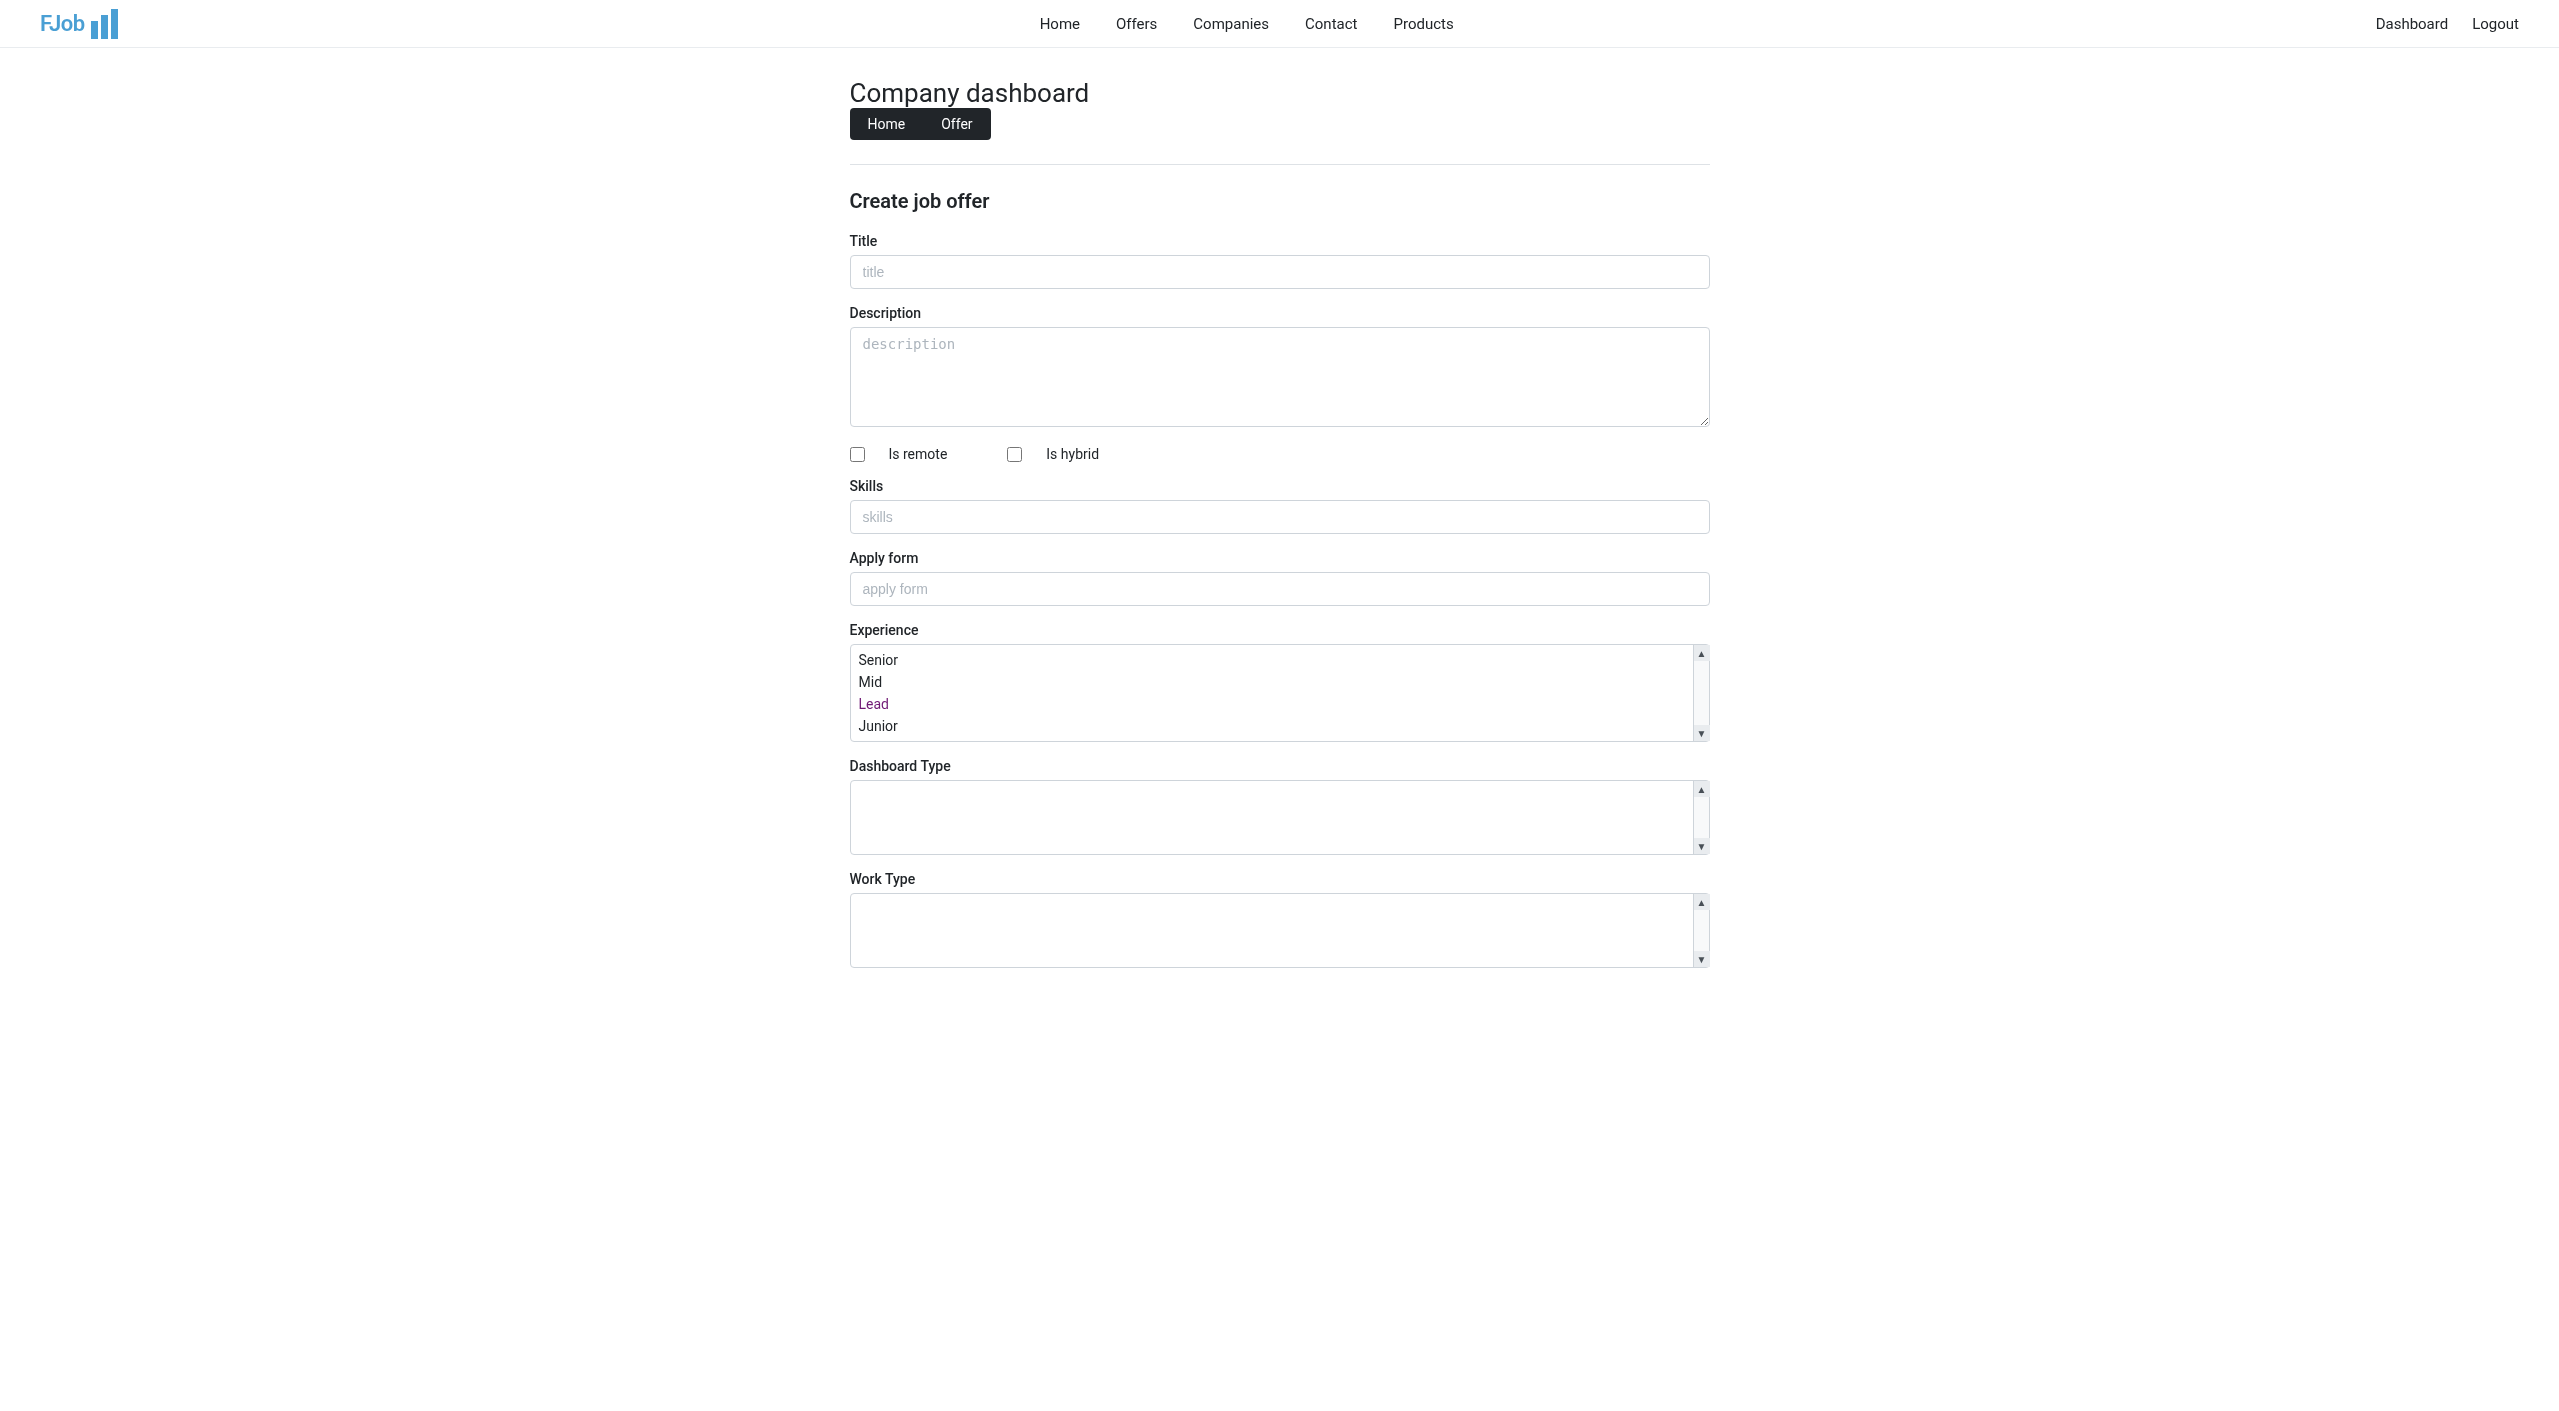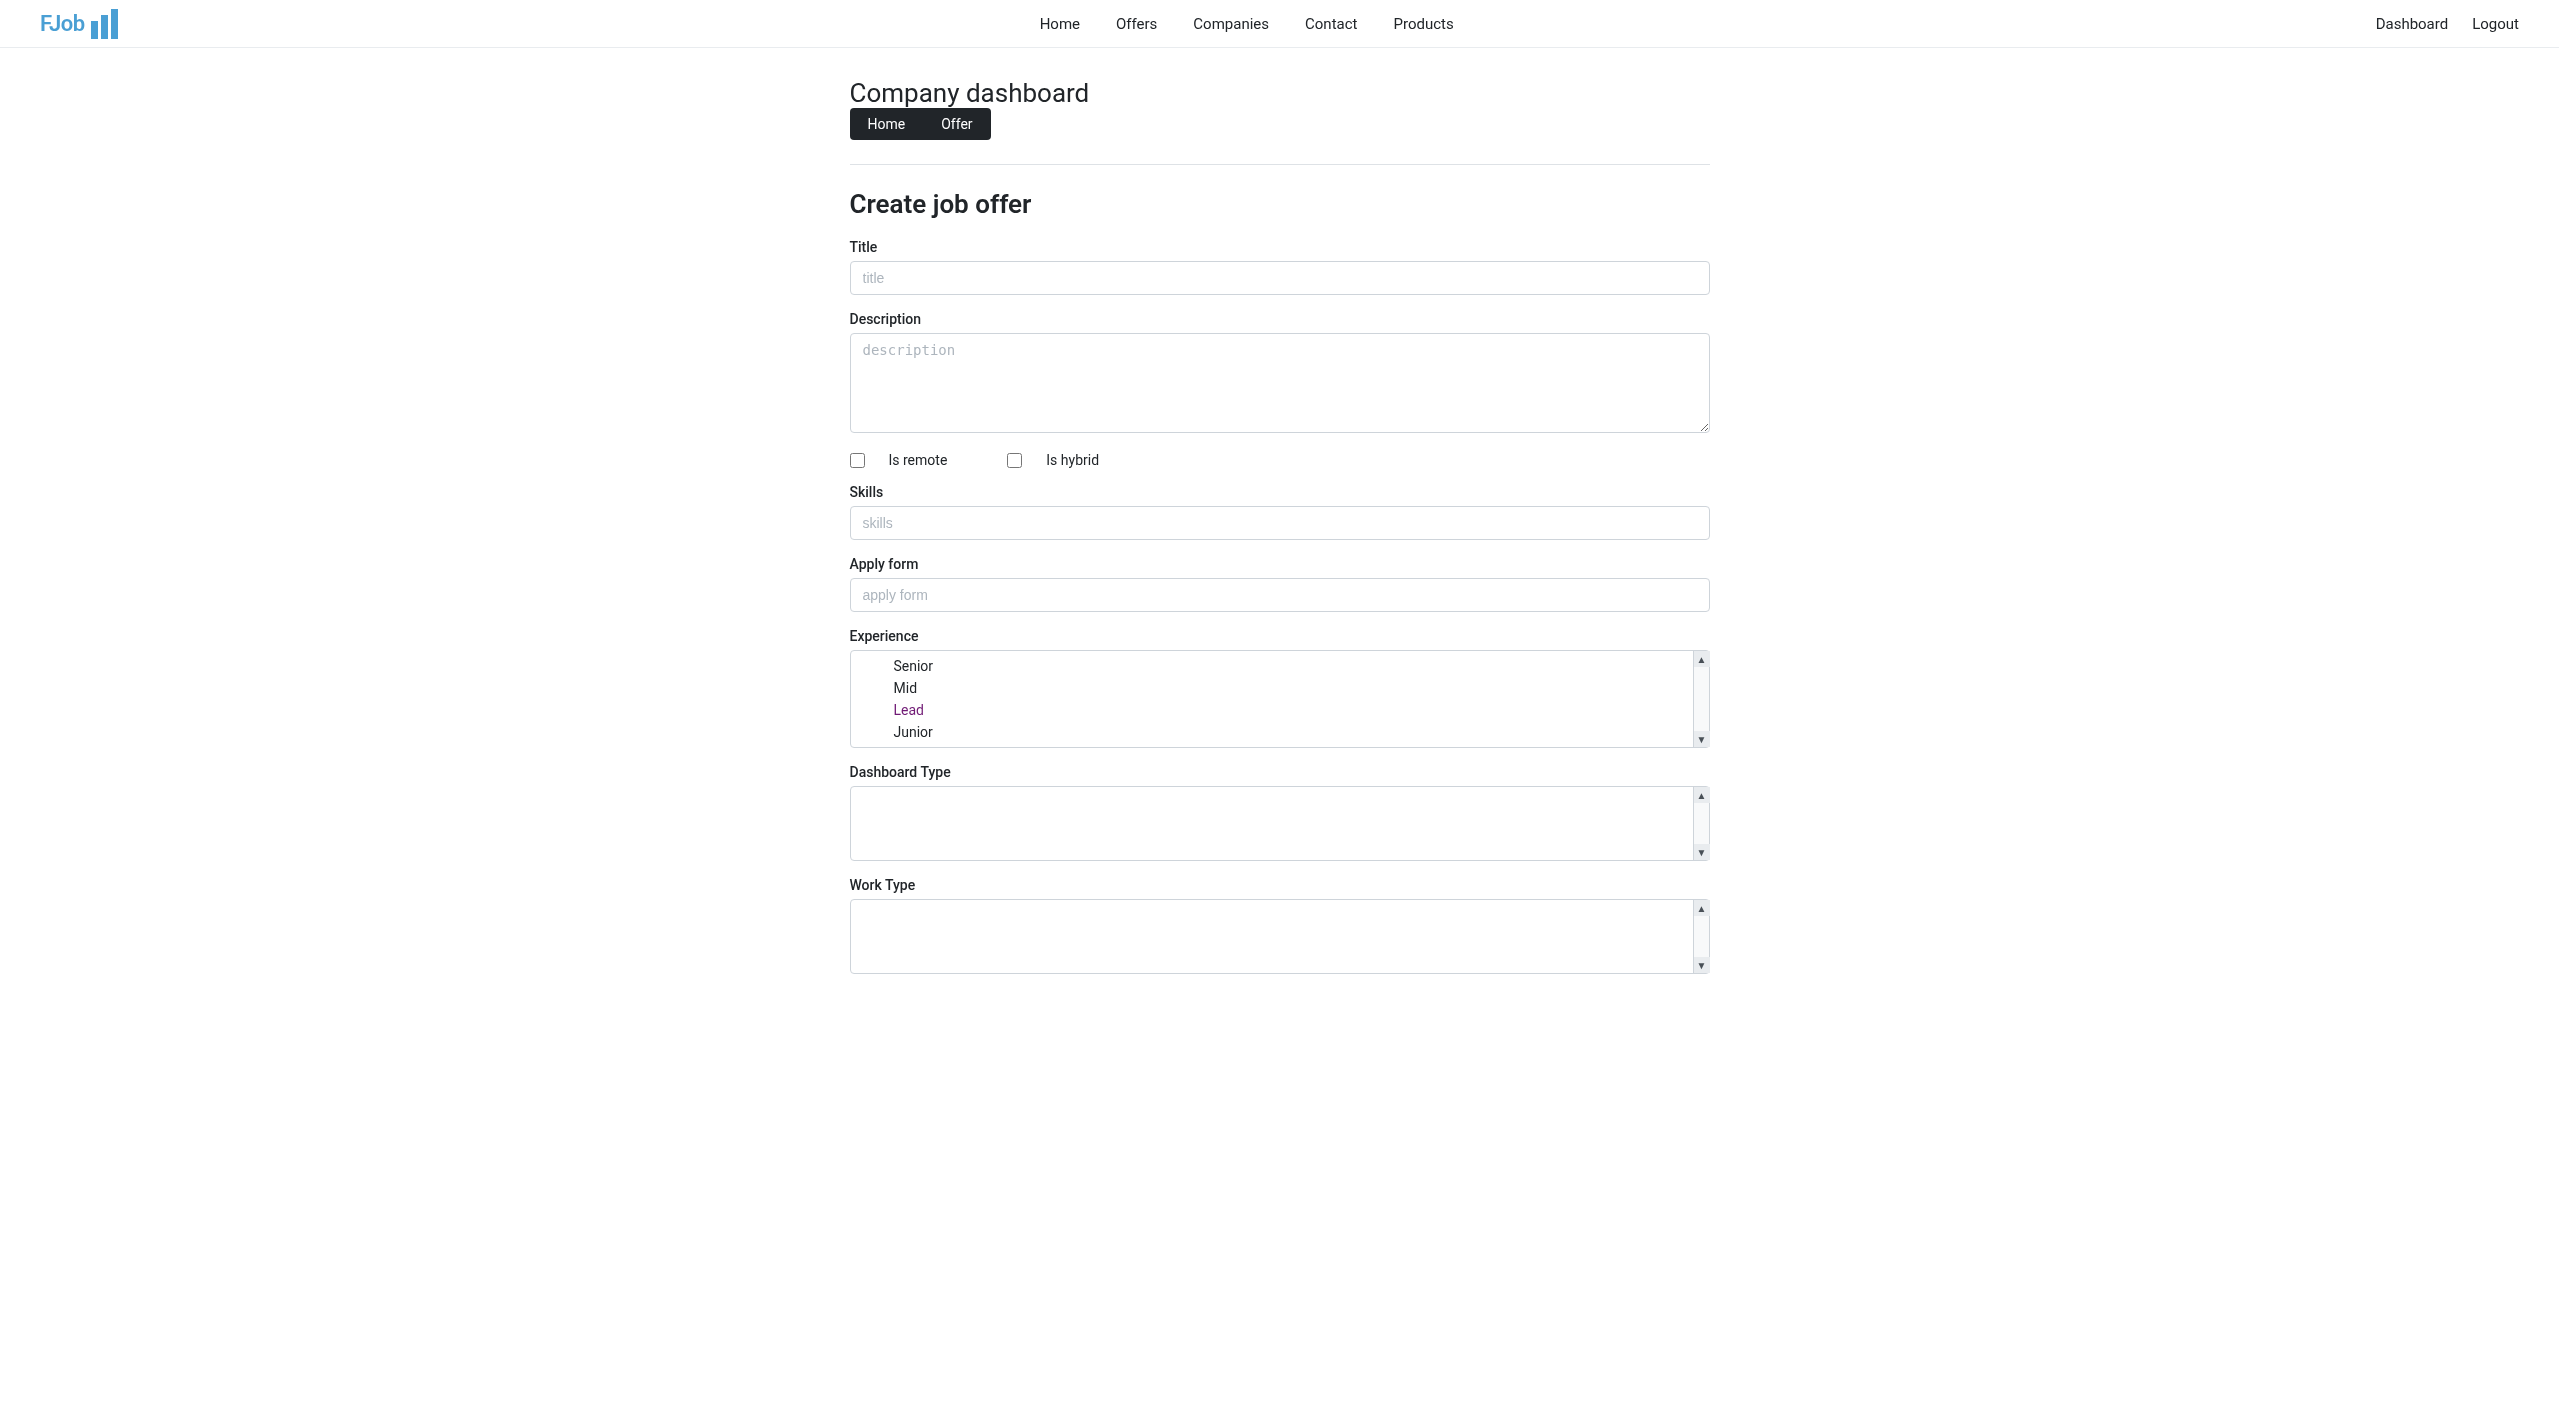--- a/index.html
+++ b/index.html
@@ -105,21 +105,21 @@
 
     
     .divider {
       height: 1px;
       background: #dee2e6;
       margin: 24px 0;
     }
 
     
     .form-section-title {
-      font-size: 26px;
+      font-size: 20px;
       font-weight: 600;
       margin-bottom: 20px;
     }
 
     .form-group {
       margin-bottom: 16px;
     }
 
     .form-label {
       display: block;
@@ -183,21 +183,20 @@
     }
 
     
     .listbox-wrapper {
       position: relative;
       width: 100%;
       border: 1px solid #ced4da;
       border-radius: 4px;
       min-height: 75px;
       background: #fff;
-      padding-left: 35px;
     }
 
     .listbox-content {
       padding: 4px 0;
       min-height: 70px;
     }
 
     .listbox-scrollbar {
       position: absolute;
       right: 0;

